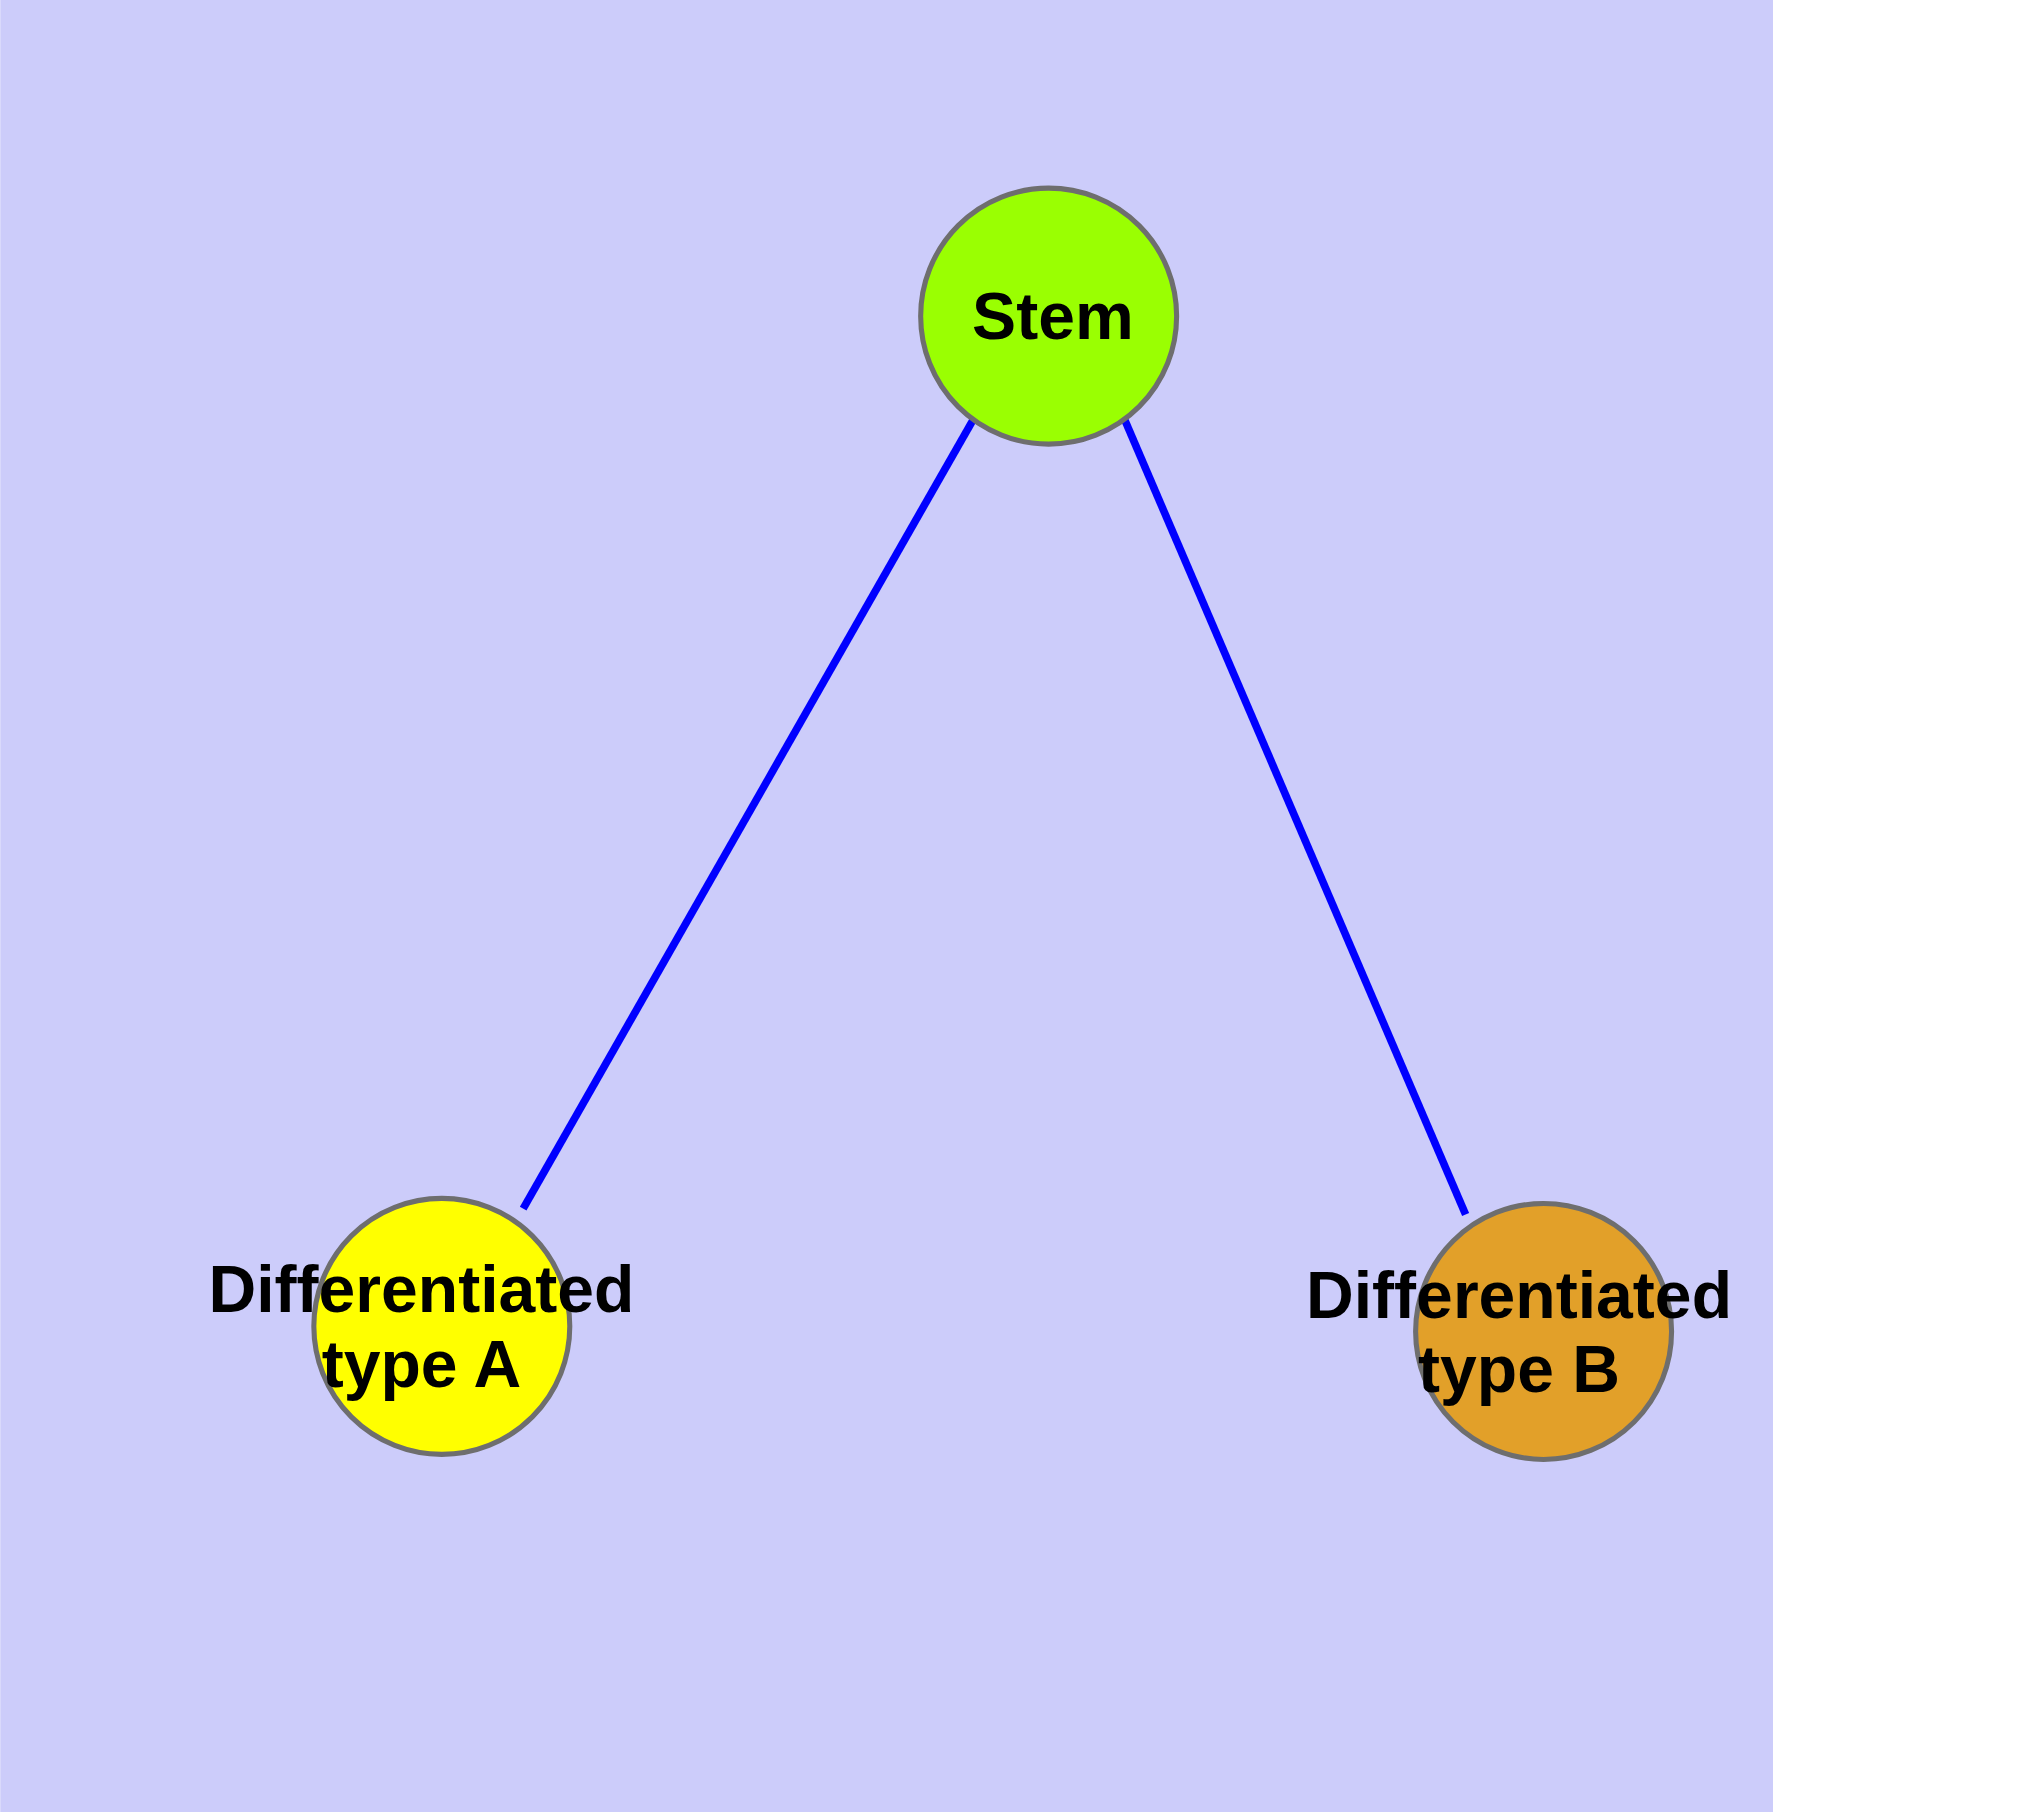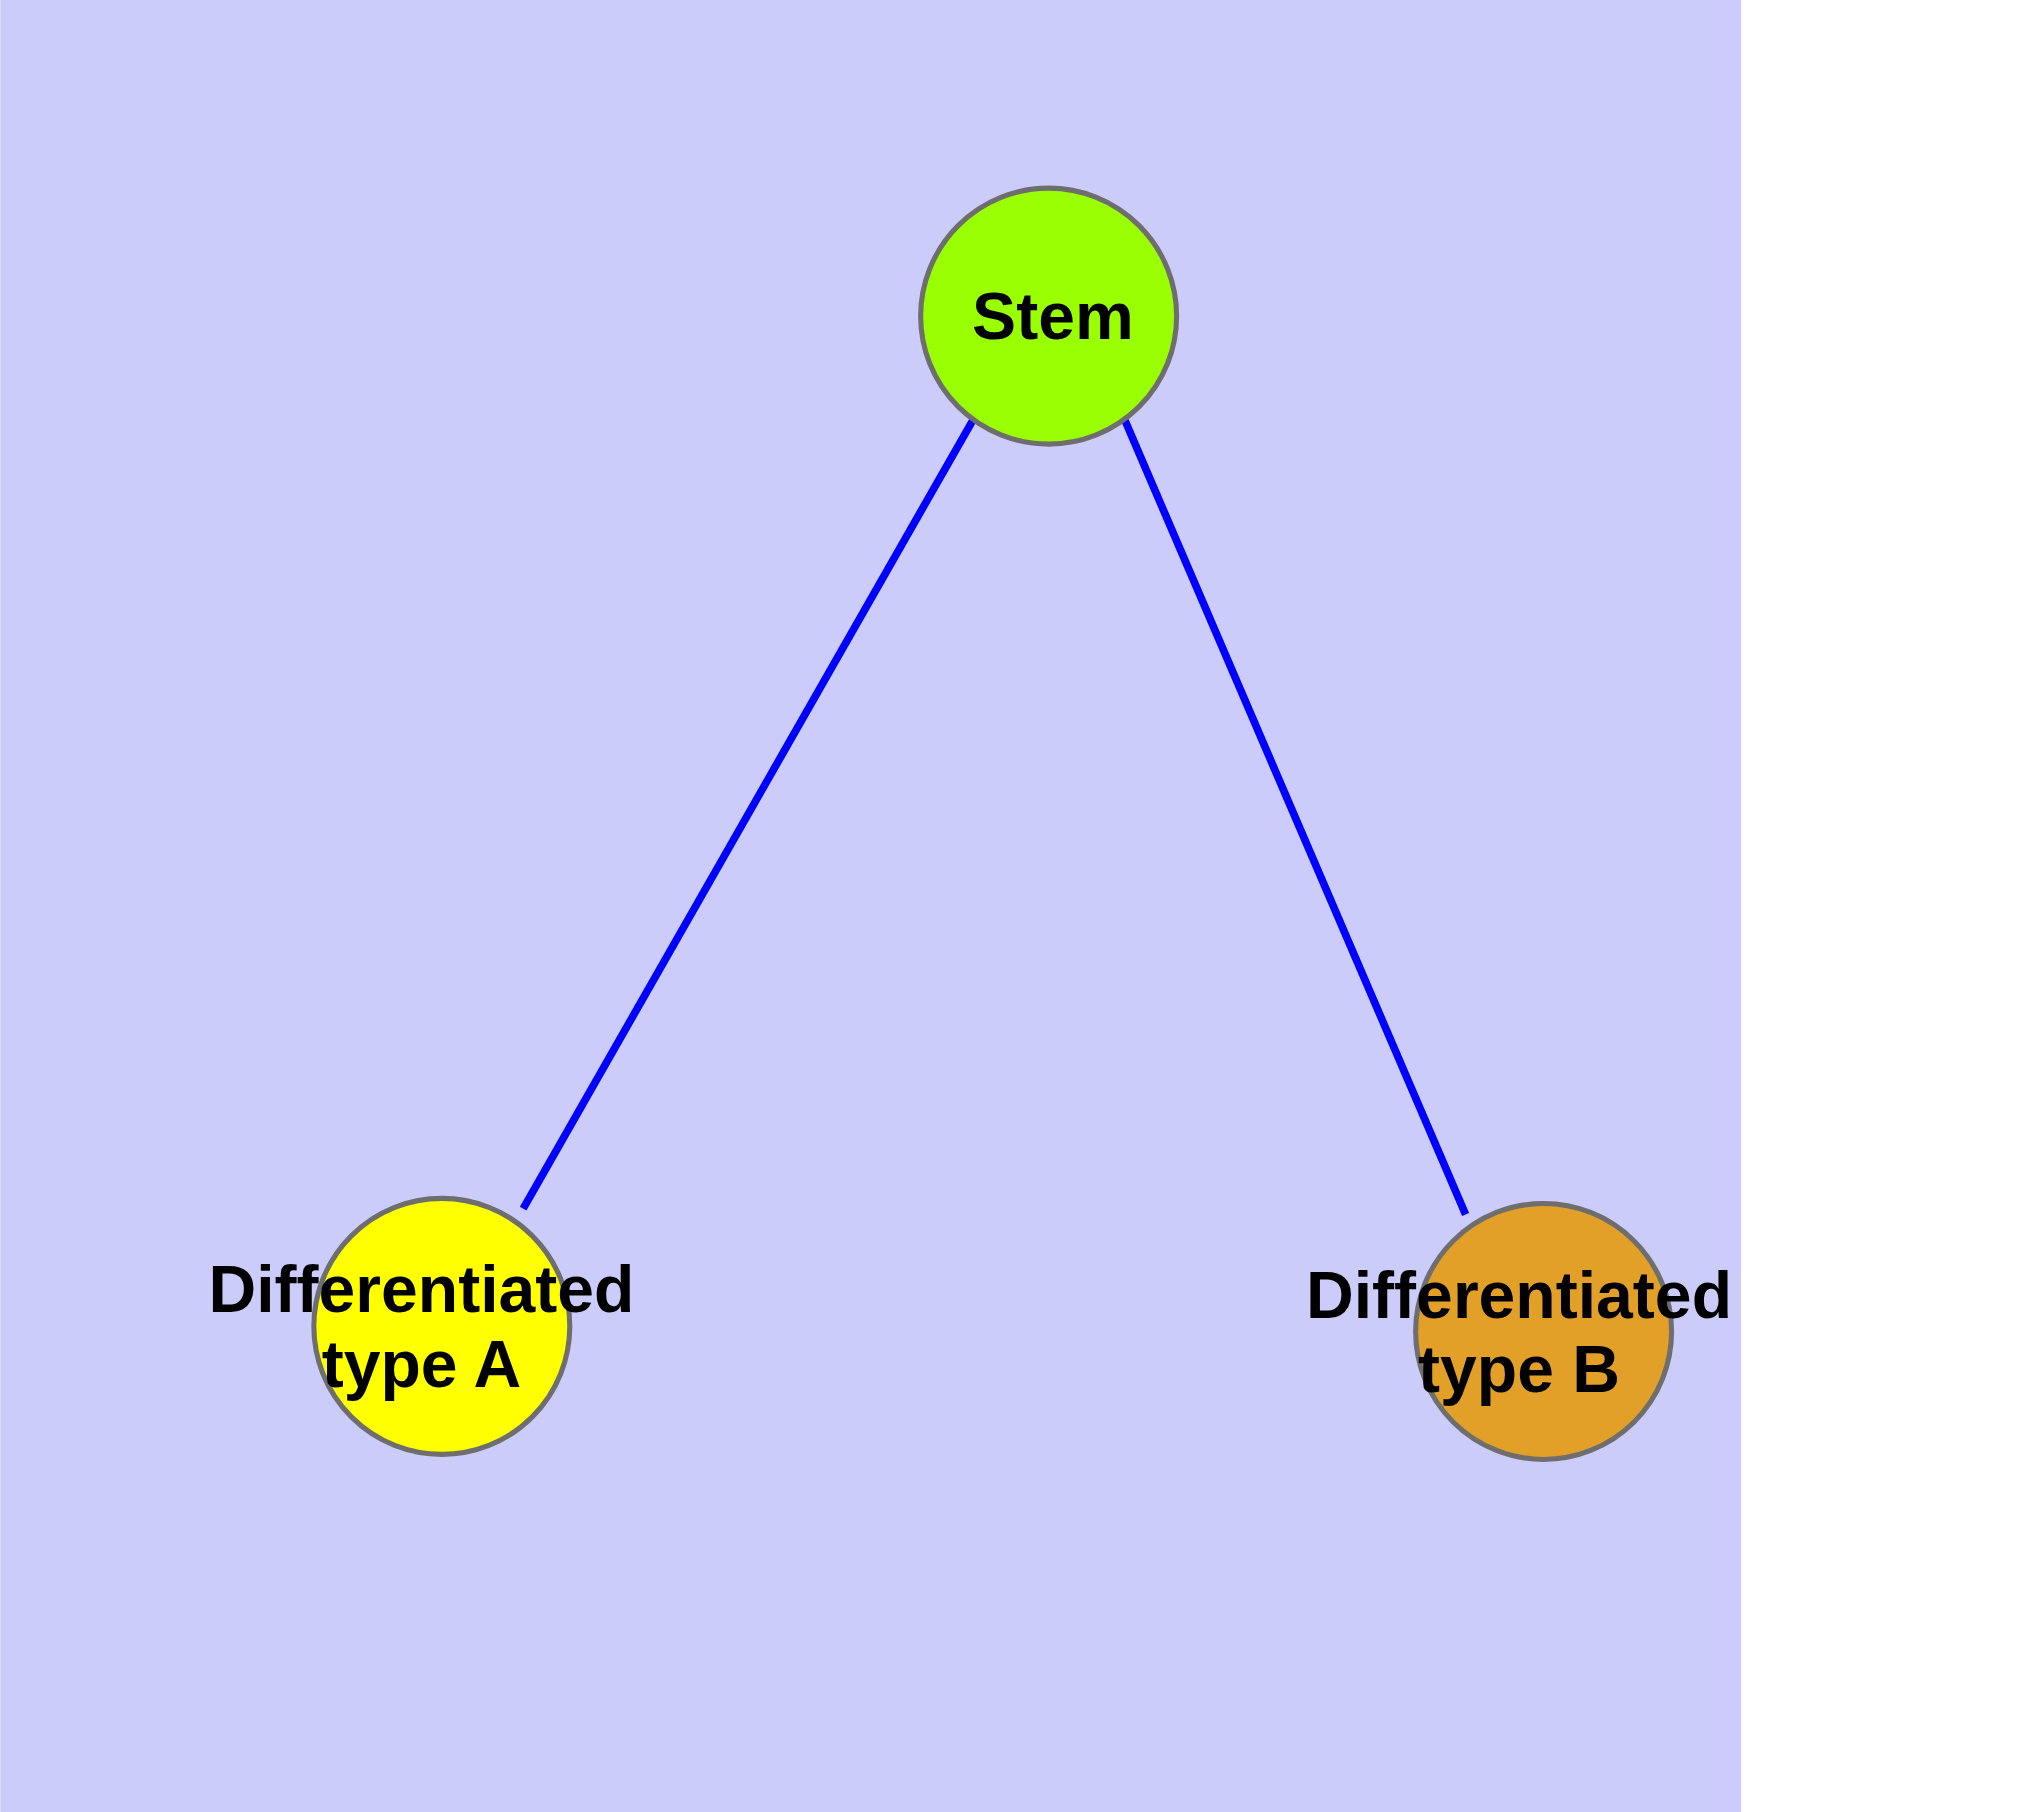--- a/index.html
+++ b/index.html
@@ -25,21 +25,21 @@
   .node-label-text {
     font-family: "Liberation Sans", sans-serif;
     font-weight: bold;
     fill: #000000;
     text-anchor: middle;
   }
 </style>
 </head>
 <body>
 
-<div id="canvas" style="width: 1741px; height: 1812px;">
+<div id="canvas" style="width: 1741px; height: 1812px; padding-left: 32px;">
   <svg id="graph-svg" viewBox="0 0 2384 2138" style="width: 2021px; height: 1812px;">
     <rect id="bg-rect" x="0" y="0" width="2384" height="2138" fill="#ccccfa"></rect>
 
     <g id="edges-layer">
         <line x1="1148" y1="495" x2="617" y2="1426" stroke="#0000ff" stroke-width="9" stroke-linecap="butt"></line>
         <line x1="1327" y1="496" x2="1729" y2="1433" stroke="#0000ff" stroke-width="9" stroke-linecap="butt"></line>
       </g>
     <g id="nodes-layer">
         <circle cx="1237" cy="373" r="151" fill="#9aff02" stroke="#6e6e6e" stroke-width="6"></circle>
         <circle cx="521" cy="1565" r="151" fill="#ffff00" stroke="#6e6e6e" stroke-width="6"></circle>

